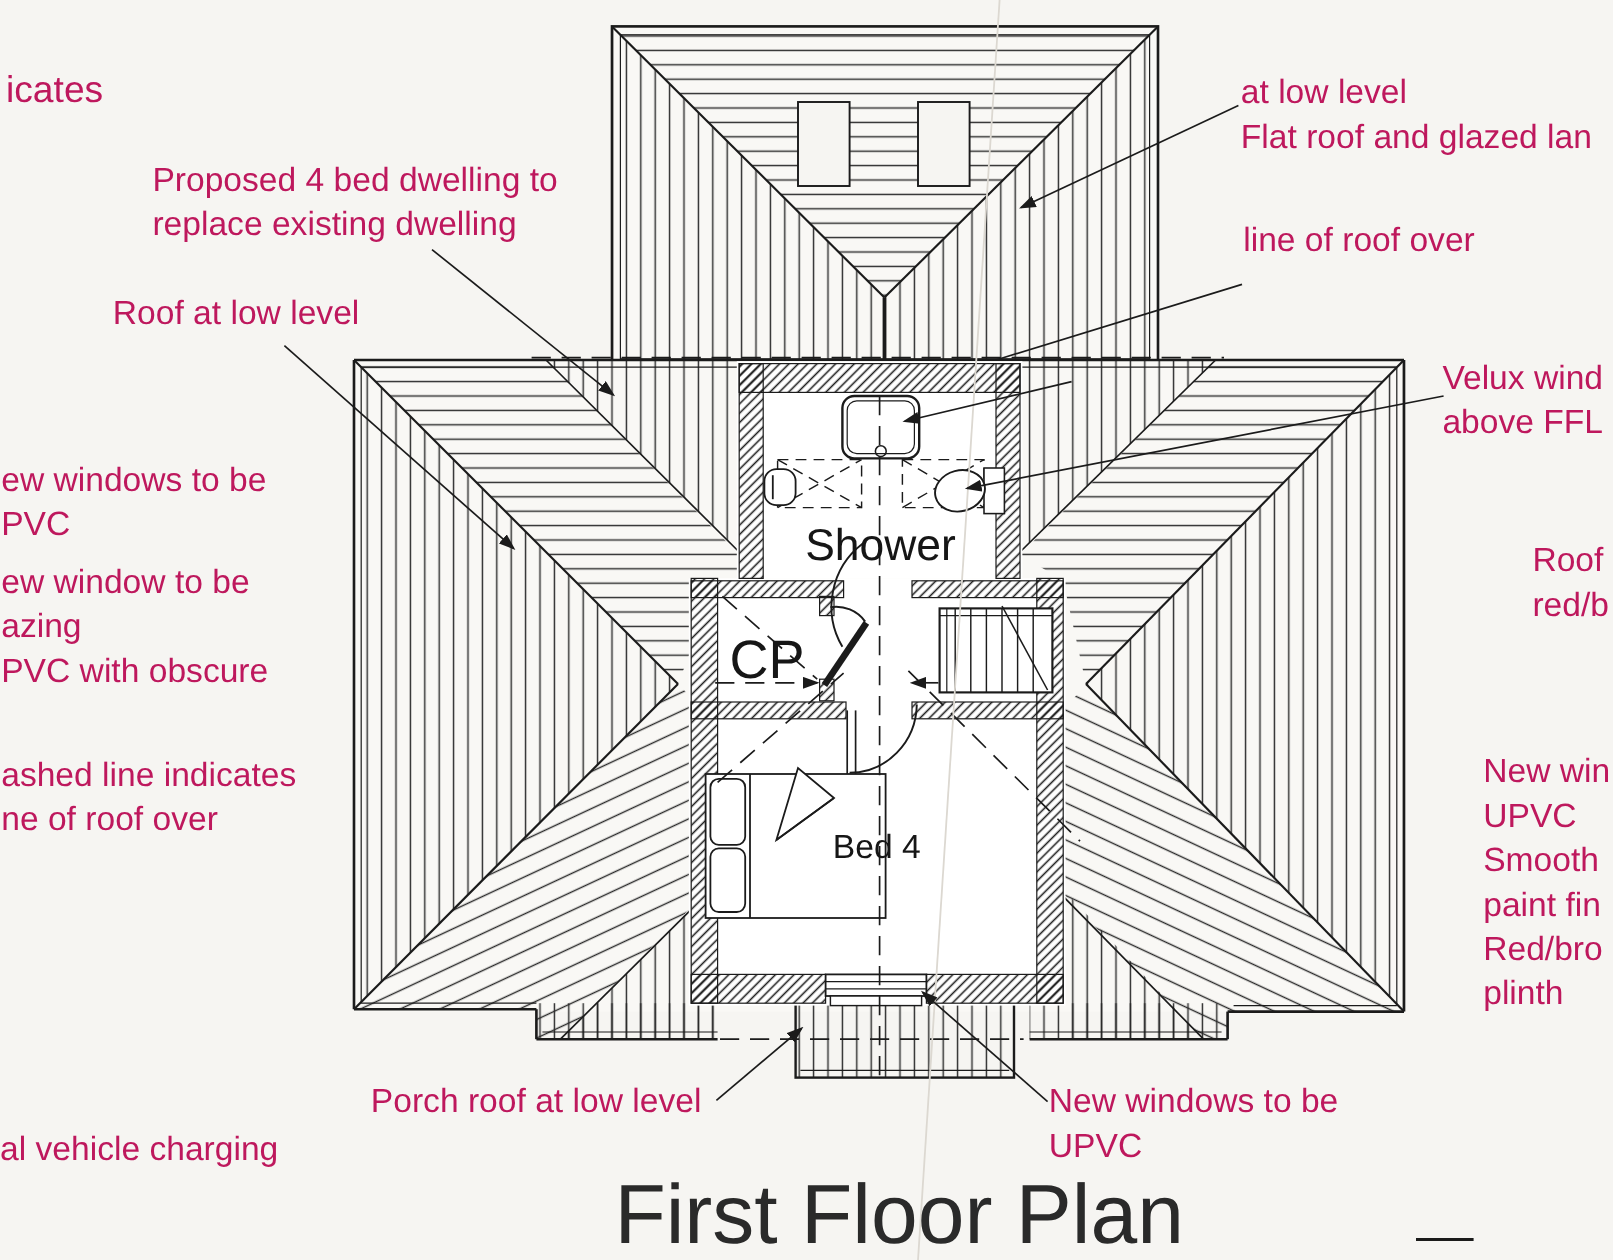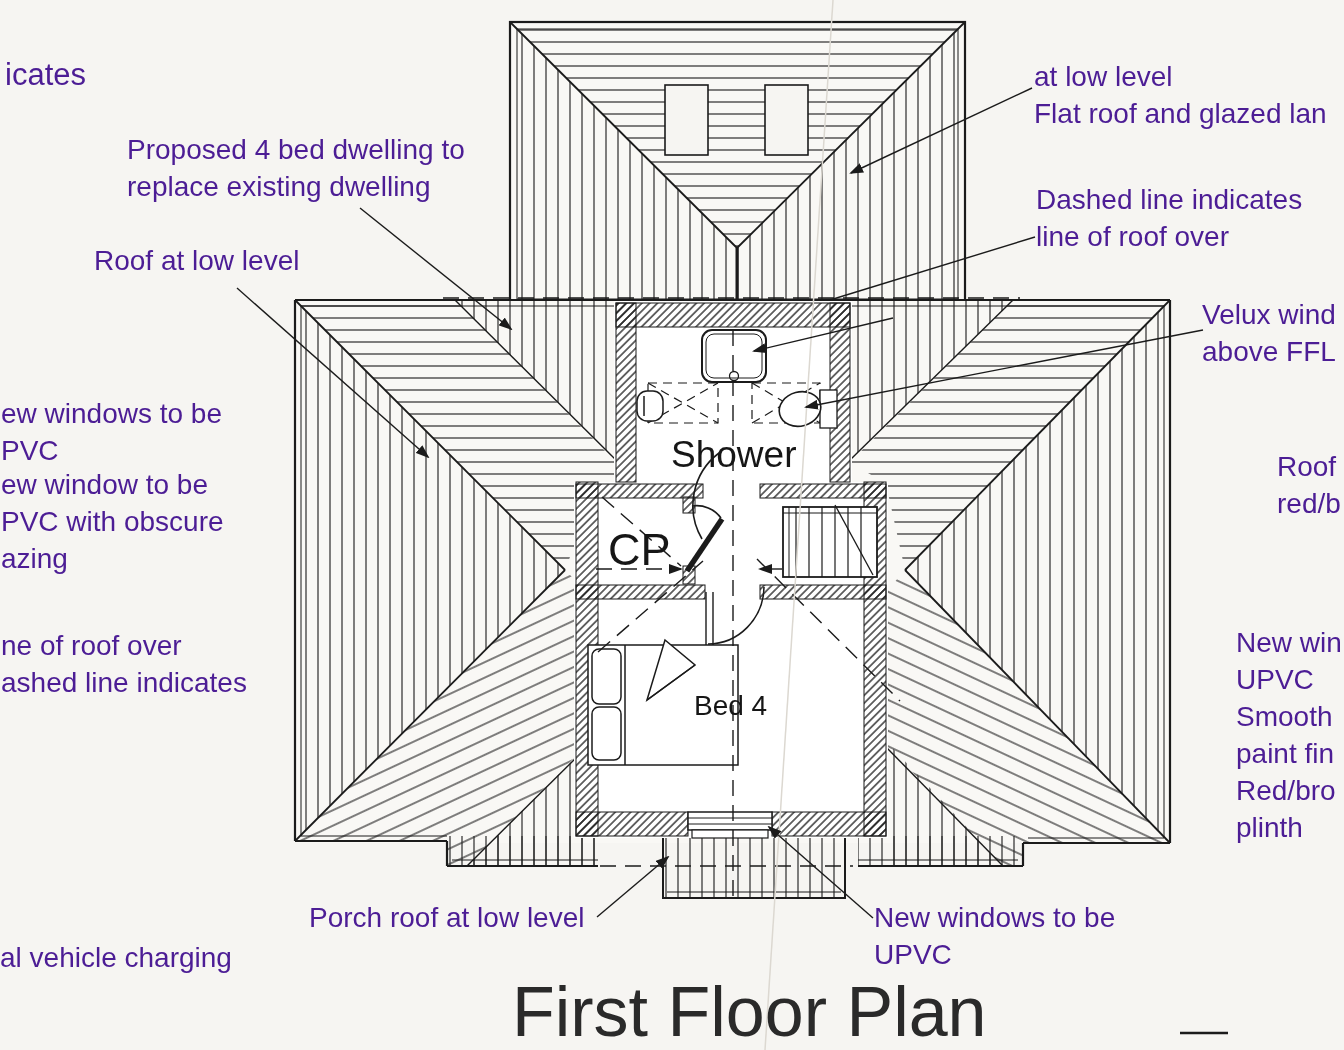--- a/index.html
+++ b/index.html
@@ -3,33 +3,33 @@
 <meta charset="utf-8">
 <style>
   html,body{margin:0;padding:0;}
   body{
     width:1344px;height:1050px;position:relative;overflow:hidden;
     background:#f6f5f2;
     font-family:"Liberation Sans", sans-serif;
     color:#1b1b1b;
   }
   #drawing{position:absolute;left:0;top:0;}
-  .ann{position:absolute;font-size:28px;line-height:37px;white-space:nowrap;color:#4c1d95;}
+  .ann{position:absolute;font-size:28px;line-height:37px;white-space:nowrap;color:#be185d;}
   .ann div{white-space:nowrap;}
   .room-label{position:absolute;white-space:nowrap;color:#161616;margin-top:16px;}
   #lbl-shower{left:671px;top:418px;font-size:37px;}
   #lbl-cp{left:608px;top:508px;font-size:45px;}
   #lbl-bed4{left:694px;top:674px;font-size:28px;}
   #ann-icates{left:5px;top:56px;font-size:31px;}
   #ann-proposed{left:127px;top:131px;}
   #ann-rooflow{left:94px;top:242px;}
   #ann-flatroof{left:1034px;top:58px;}
   #ann-dashedr{left:1036px;top:181px;}
   #ann-velux{left:1202px;top:296px;}
-  #ann-leftwin{left:1px;top:381px;margin-top:14px;}
+  #ann-leftwin{left:1px;top:381px;}
   #ann-leftwin2{left:1px;top:466px;}
   #ann-leftdash{left:1px;top:627px;}
   #ann-rooftiles{left:1277px;top:448px;}
   #ann-rightwin{left:1236px;top:624px;}
   #ann-ev{left:0px;top:891px;margin-top:48px;}
   #ann-porch{left:309px;top:899px;}
   #ann-botwin{left:874px;top:899px;}
   #page-title{position:absolute;left:512px;top:972px;font-size:70px;letter-spacing:0px;color:#2a2a2a;}
 </style>
 </head>
@@ -245,43 +245,42 @@
 </div>
 
 <div class="ann" id="ann-rooflow">Roof at low level</div>
 
 <div class="ann" id="ann-flatroof">
   <div>at low level</div>
   <div>Flat roof and glazed lan</div>
 </div>
 
 <div class="ann" id="ann-dashedr">
-  <div>Dashed line indicates</div>
   <div>line of roof over</div>
 </div>
 
 <div class="ann" id="ann-velux">
   <div>Velux wind</div>
   <div>above FFL</div>
 </div>
 
 <div class="ann" id="ann-leftwin">
   <div>ew windows to be</div>
   <div>PVC</div>
 </div>
 
 <div class="ann" id="ann-leftwin2">
   <div>ew window to be</div>
+  <div>azing</div>
   <div>PVC with obscure</div>
-  <div>azing</div>
 </div>
 
 <div class="ann" id="ann-leftdash">
+  <div>ashed line indicates</div>
   <div>ne of roof over</div>
-  <div>ashed line indicates</div>
 </div>
 
 <div class="ann" id="ann-rooftiles">
   <div>Roof</div>
   <div>red/b</div>
 </div>
 
 <div class="ann" id="ann-rightwin">
   <div>New win</div>
   <div>UPVC</div>

